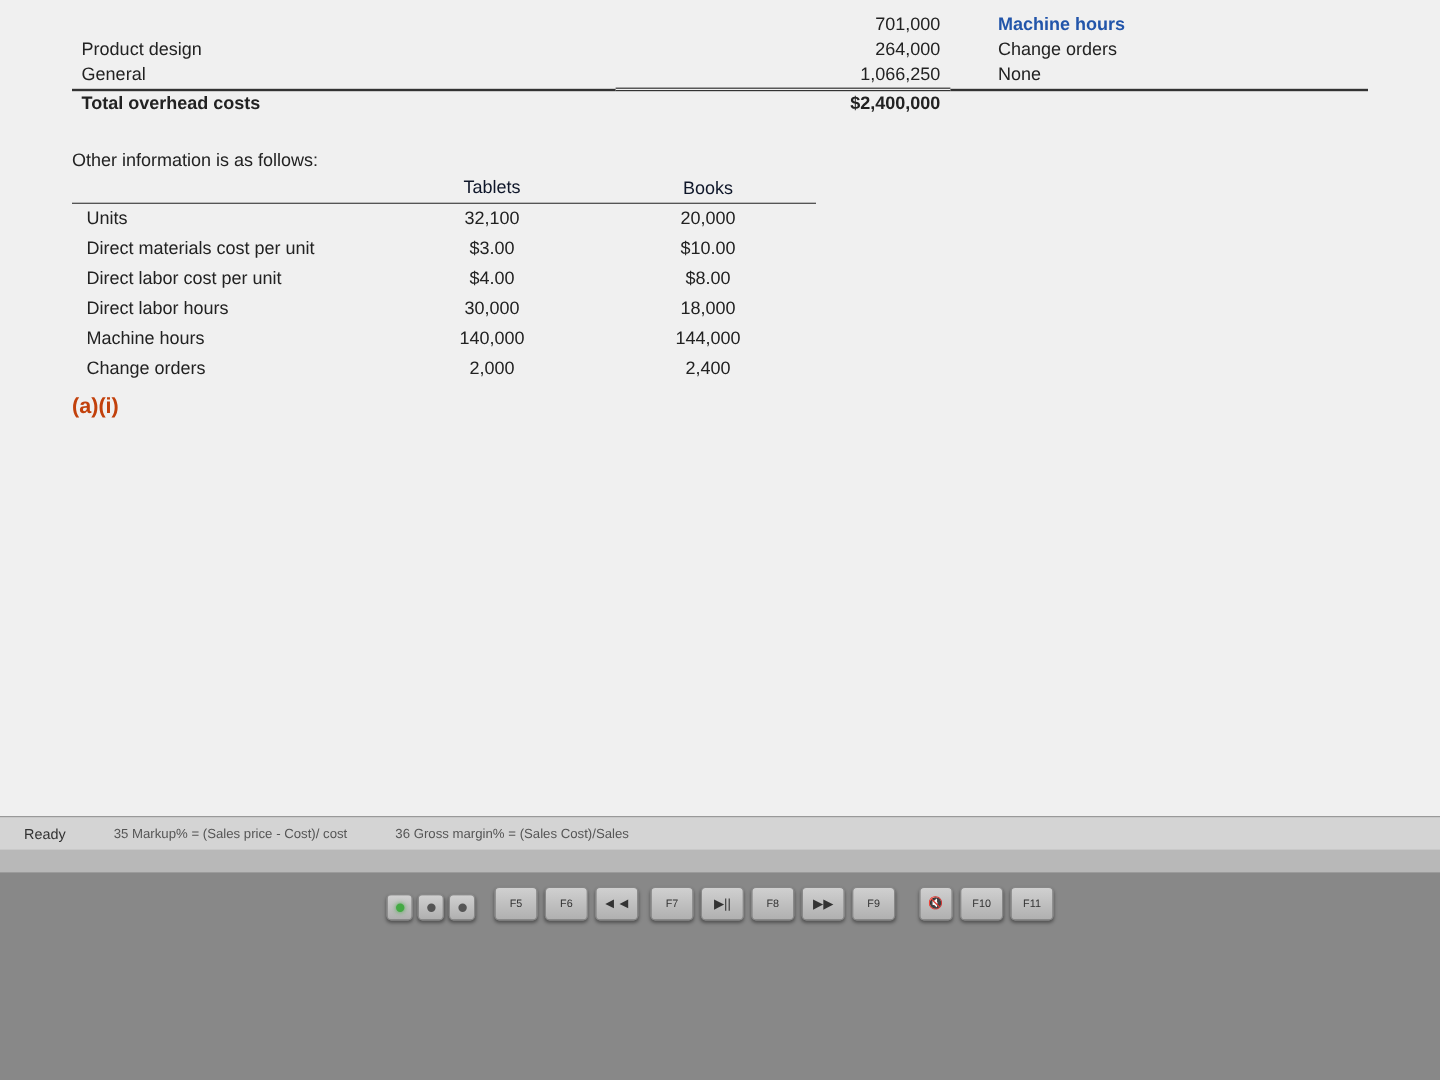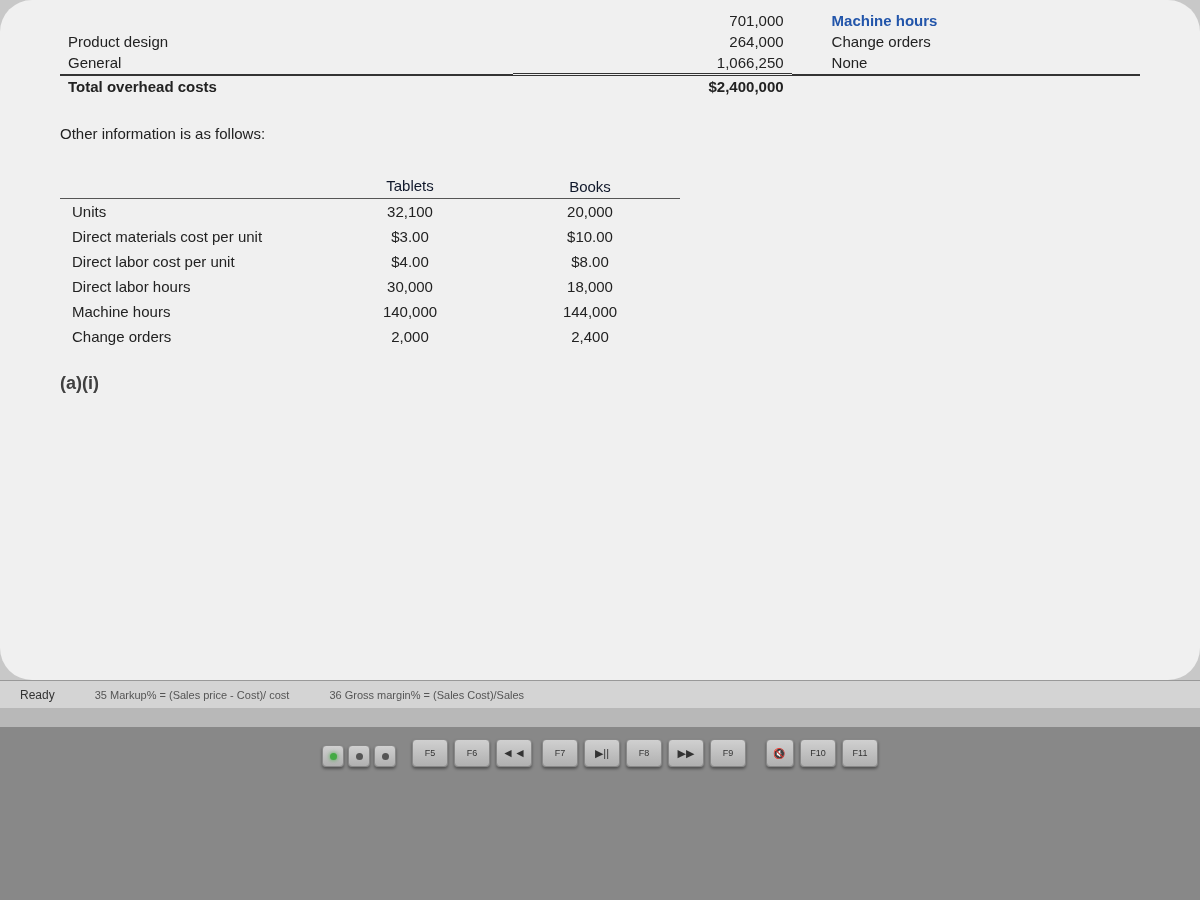--- a/index.html
+++ b/index.html
@@ -16,21 +16,20 @@
 
     
     .document-area {
       background: #f0f0f0;
       width: 100%;
       flex: 0 0 680px;
       display: flex;
       flex-direction: column;
       padding: 10px 60px 0 60px;
       position: relative;
-      border-radius: 32px;
     }
 
     
     .top-table {
       width: 100%;
       margin-bottom: 24px;
       border-collapse: collapse;
     }
 
     .top-table td {
@@ -63,21 +62,21 @@
 
     .total-amount {
       border-top: 2px double #333;
       padding-top: 2px;
     }
 
     
     .other-info-label {
       font-size: 15px;
       color: #222;
-      margin-bottom: 31px;
+      margin-bottom: 2px;
       margin-top: 4px;
     }
 
     
     .data-table {
       width: 620px;
       border-collapse: collapse;
       margin-left: 0;
     }
 
@@ -105,23 +104,23 @@
       text-align: left;
     }
 
     .data-table tbody tr td.value-col {
       text-align: center;
     }
 
     
     .section-label {
       font-size: 18px;
-      color: #404040;
+      color: #c2410c;
       font-weight: bold;
-      margin-top: 24px;
+      margin-top: 8px;
       margin-bottom: 8px;
     }
 
     
     .bottom-bar {
       flex: 1;
       background: #b8b8b8;
       display: flex;
       flex-direction: column;
       justify-content: flex-end;

